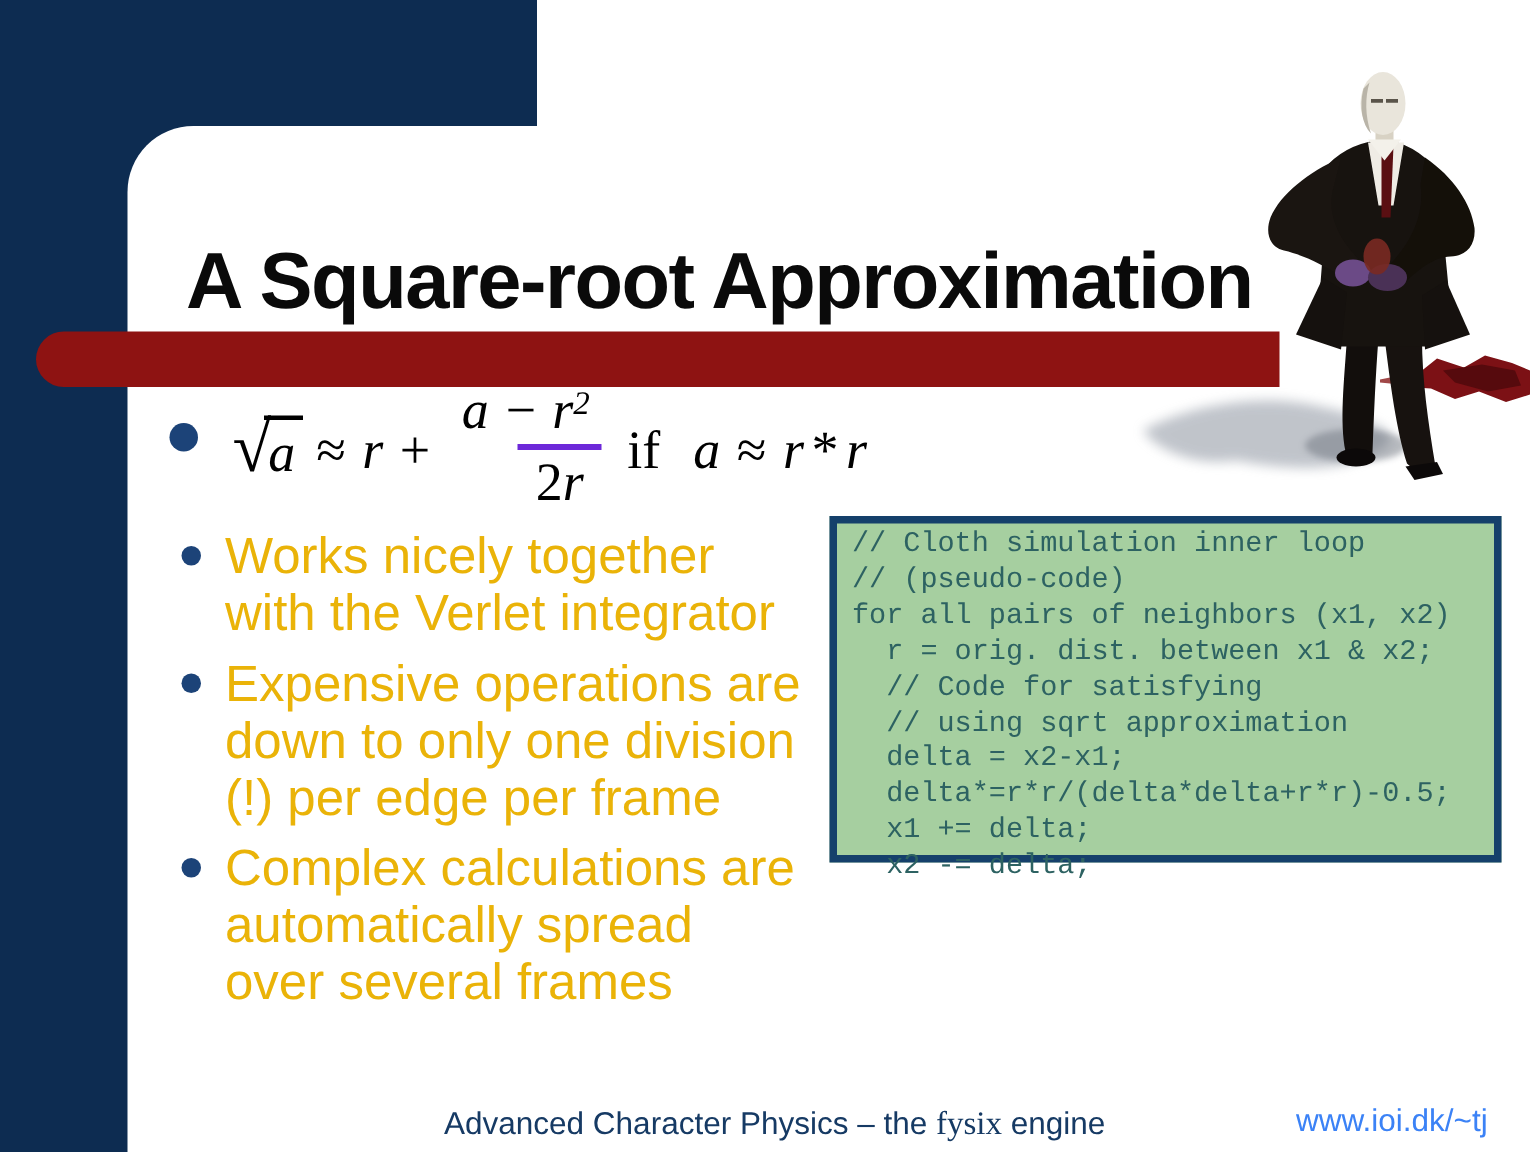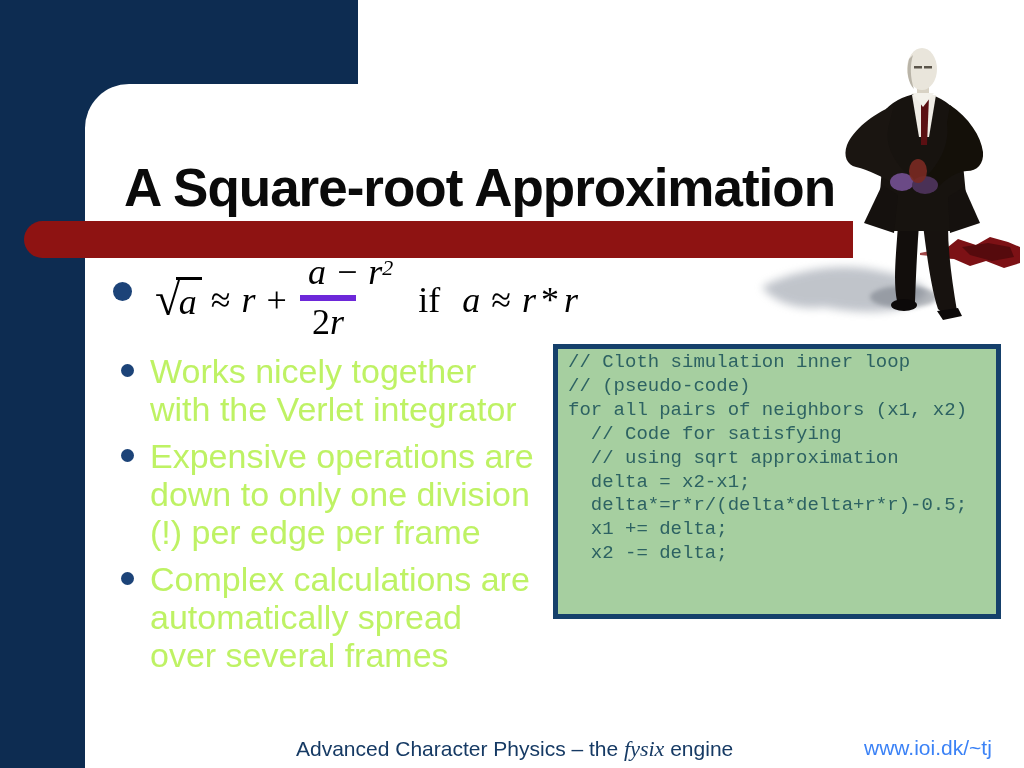--- a/index.html
+++ b/index.html
@@ -23,44 +23,44 @@
 
   
   .formula-row{position:absolute;left:112px;top:250px;z-index:4;display:flex;align-items:flex-start;}
   .dot{background:#1c4378;border-radius:50%;flex:none;}
   .dot-lg{width:19px;height:19px;margin:32px 0 0 1px;}
   .formula{display:flex;align-items:center;margin-left:23px;
     font-family:"Liberation Serif",serif;font-style:italic;font-size:36px;color:#000;height:100px;}
   .rad{font-style:normal;font-size:47px;line-height:1;margin-right:-5px;transform:translateY(-1px);}
   .radicand{border-top:3px solid #000;padding:1px 5px 0 3px;}
   .op{font-style:normal;margin:0 9px;}
-  .frac{display:inline-flex;flex-direction:column;align-items:flex-start;transform:translateY(-2px);margin:0 4px;}
+  .frac{display:inline-flex;flex-direction:column;align-items:flex-end;transform:translateY(-2px);margin:0 4px;}
   .frac .num{line-height:1.05;padding:0 8px 3px;}
-  .frac .den{border-top:6px solid #6d28d9;line-height:1.05;padding:3px 12px 0;}
+  .frac .den{border-top:4px solid #6d28d9;line-height:1.05;padding:3px 12px 0;}
   .num sup{font-size:22px;line-height:0;vertical-align:9px;}
   .if-word{font-style:normal;margin:0 20px 0 13px;}
   .star{font-style:normal;margin:0 3px;}
   .vsp{margin:0 2px;}
 
   
   .bullets{position:absolute;left:112px;top:352px;margin:0;padding:0;list-style:none;z-index:4;width:430px;}
   .bullets li{display:flex;margin-bottom:9px;}
   .dot-sm{width:13px;height:13px;margin:12px 0 0 9px;}
-  .btext{margin-left:16px;width:385px;font-size:34px;line-height:38px;color:#bef264;}
+  .btext{margin-left:16px;width:385px;font-size:34px;line-height:38px;color:#eab308;}
 
   
-  .codebox{position:absolute;left:553px;top:344px;width:448px;height:275px;box-sizing:border-box;
+  .codebox{position:absolute;left:553px;top:344px;width:448px;height:231px;box-sizing:border-box;
     background:#a6cfa0;border:5px solid #15406b;padding:2px 10px;z-index:4;}
   .cline{font-family:"Liberation Mono",monospace;font-size:19px;line-height:23.9px;
     color:#2d6262;white-space:pre;}
 
   
   .footer-center{position:absolute;left:296px;top:736px;z-index:4;font-size:21px;color:#163a64;}
   .footer-center span{white-space:pre;}
-  .fysix{font-family:"Liberation Serif",serif;font-style:italic;font-size:22px;}
+  .fysix{font-family:"Liberation Serif",serif;font-size:22px;}
   .footer-right{position:absolute;left:864px;top:736px;z-index:4;font-size:21px;color:#3b82f6;}
 </style>
 </head>
 <body>
 
 <div class="slide">
 
   <div class="white-top-right"></div>
   <div class="panel-main"></div>
 
@@ -155,20 +155,21 @@
     <li>
       <span class="dot dot-sm"></span>
       <span class="btext">Complex calculations are automatically spread over several frames</span>
     </li>
   </ul>
 
   <div class="codebox">
     <div class="cline">// Cloth simulation inner loop</div>
     <div class="cline">// (pseudo-code)</div>
     <div class="cline">for all pairs of neighbors (x1, x2)</div>
+    <div class="cline">  r = orig. dist. between x1 &amp; x2;</div>
     <div class="cline">  // Code for satisfying</div>
     <div class="cline">  // using sqrt approximation</div>
     <div class="cline">  delta = x2-x1;</div>
     <div class="cline">  delta*=r*r/(delta*delta+r*r)-0.5;</div>
     <div class="cline">  x1 += delta;</div>
     <div class="cline">  x2 -= delta;</div>
   </div>
 
   <div class="footer-center">
     <span>Advanced Character Physics – the </span><span class="fysix">fysix</span><span> engine</span>

